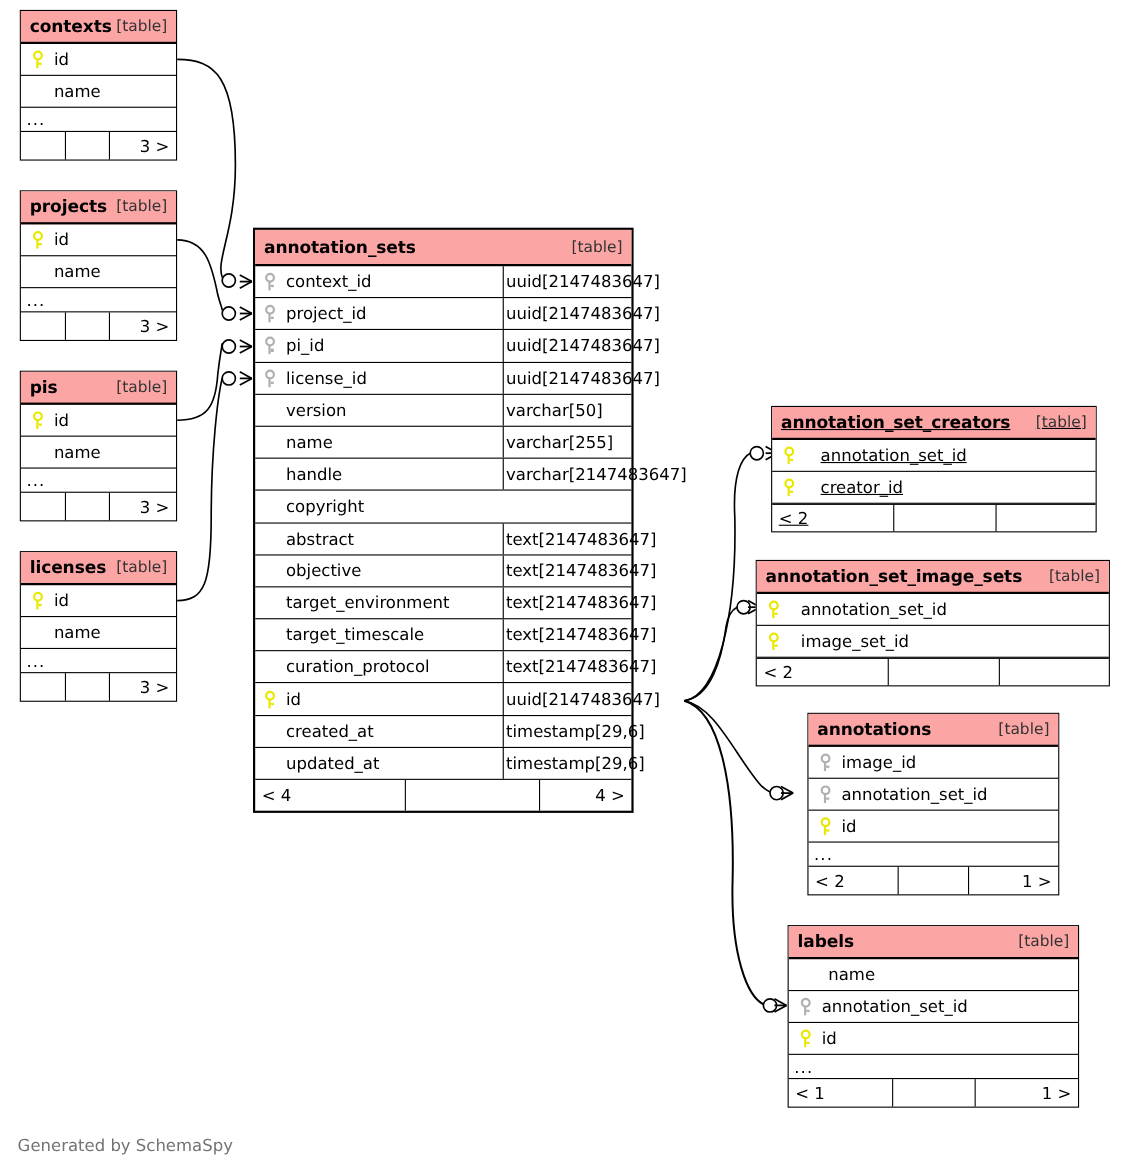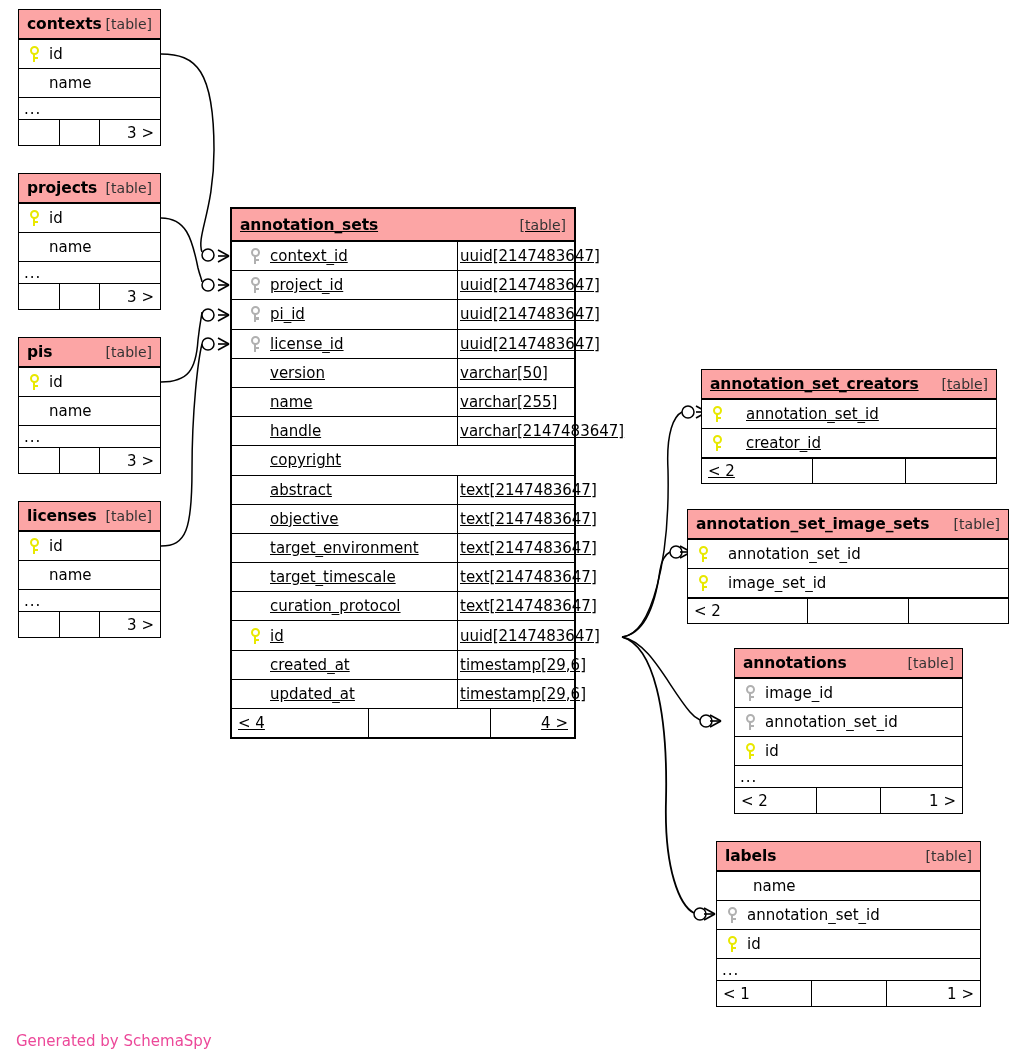--- a/index.html
+++ b/index.html
@@ -46,21 +46,21 @@
     padding-left:6px;box-sizing:border-box;overflow:hidden;white-space:nowrap;
   }
   .row .coltype{
     flex:0 0 auto;
     border-left:1px solid #000;
     padding-left:2px;padding-right:4px;
     height:100%;display:flex;align-items:center;
     box-sizing:border-box;white-space:nowrap;
   }
   .main .row{height:29.2px;}
-  .main .row .colname{padding-left:14px;width:225px;flex:0 0 225px;}
+  .main .row .colname{padding-left:4px;width:225px;flex:0 0 225px;}
   .main .row .coltype{flex:1 1 auto;}
 
   .keyslot{flex:0 0 18px;width:18px;display:flex;align-items:center;justify-content:center;}
   .lbl{padding-left:6px;white-space:nowrap;}
 
   
   .key{display:inline-block;width:9px;height:16px;position:relative;}
   .key i{position:absolute;display:block;}
   .key i.head{left:0;top:0;width:9px;height:9px;border-radius:50%;border:2.5px solid currentColor;box-sizing:border-box;}
   .key i.shaft{left:3px;top:8px;width:2.5px;height:8px;background:currentColor;}
@@ -81,21 +81,21 @@
     height:100%;display:flex;align-items:center;
     border-right:1px solid #000;box-sizing:border-box;
     padding:0 6px;font-size:15px;white-space:nowrap;
   }
   .fcell:last-child{border-right:none;}
   .fcell.left{justify-content:flex-start;}
   .fcell.right{justify-content:flex-end;}
 
   .credit{
     position:absolute;left:16px;top:1032px;
-    font-size:15px;color:#ec4899;white-space:nowrap;
+    font-size:15px;color:#737373;white-space:nowrap;
   }
 </style>
 </head>
 <body>
 
 <div id="canvas">
 
   <svg id="edges" viewBox="0 0 1028 1063">
     <defs>
       <g id="crow">
@@ -271,21 +271,21 @@
       </span>
     </div>
     <div class="ellipsis">...</div>
     <div class="footer">
       <span class="fcell left" style="width:41px;"></span>
       <span class="fcell" style="width:40px;"></span>
       <span class="fcell right" style="flex:1;">3 &gt;</span>
     </div>
   </div>
 
-  <div class="table main" style="left:230px;top:207px;width:346px;text-decoration:underline;">
+  <div class="table main" style="left:230px;top:207px;width:346px;">
     <div class="thead">
       <span class="tname">annotation_sets</span>
       <span class="ttag">[table]</span>
     </div>
 
     <div class="row">
       <span class="colname">
         <span class="keyslot">
             <span class="key fk">
               <i class="head"></i>

